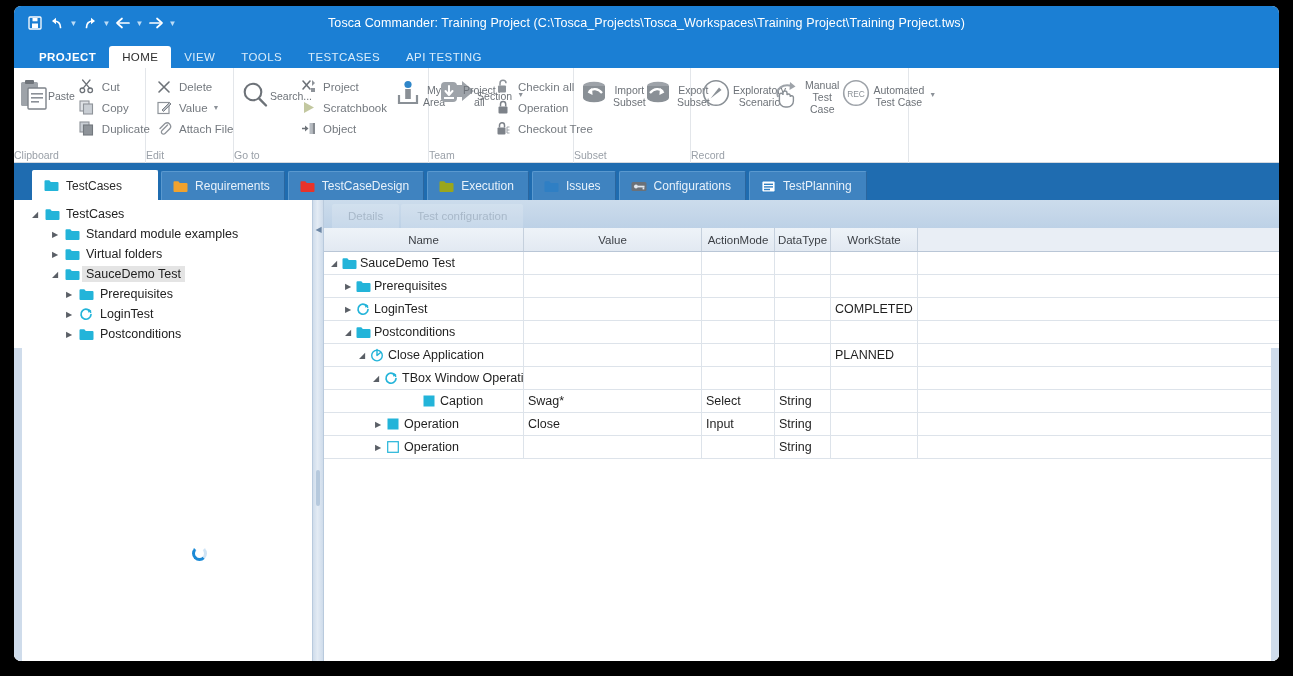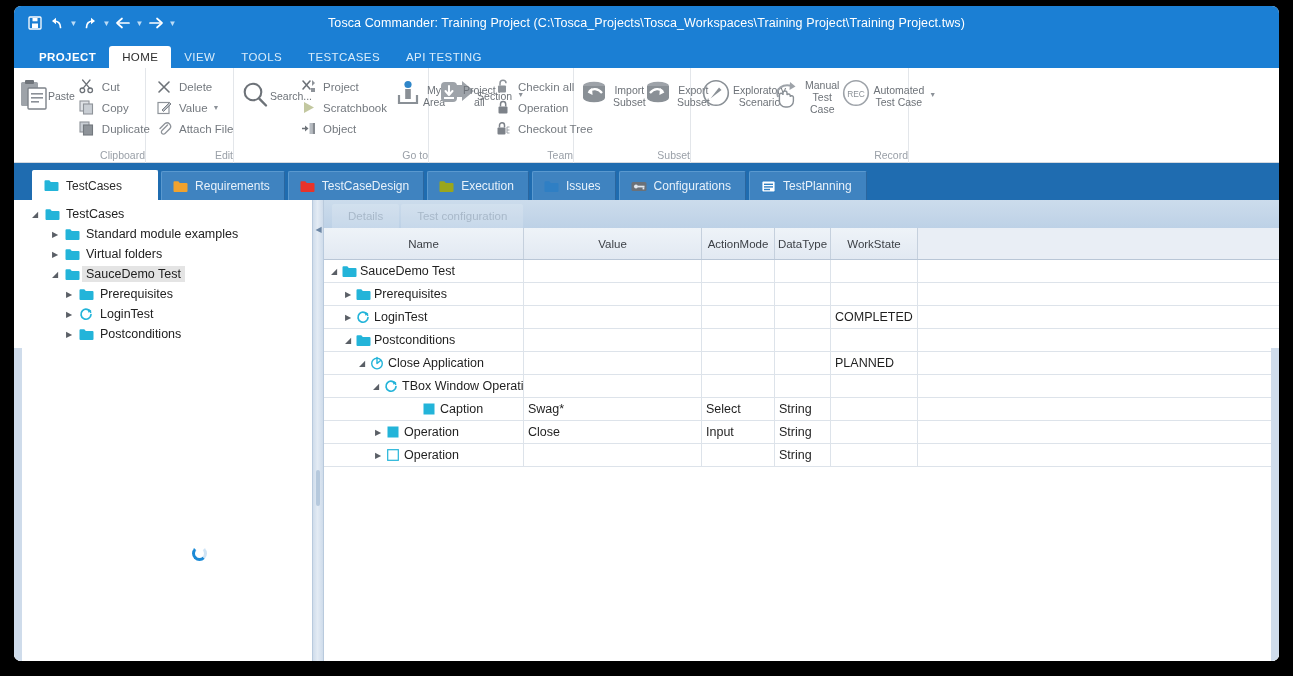--- a/index.html
+++ b/index.html
@@ -91,21 +91,21 @@
   .rgroup {
     position: relative;
     height: 95px;
     display: flex;
     flex-direction: column;
     border-right: 1px solid #e3e6ea;
   }
   .rgroup-body { flex: 1; display: flex; align-items: flex-start; padding: 5px 6px 0 6px; }
   .rgroup-label {
     height: 16px;
-    text-align: right;
+    text-align: left;
     font-size: 10.5px;
     color: #9aa0a8;
     line-height: 16px;
   }
 
   .bigbtn {
     width: 56px;
     display: flex; flex-direction: row; align-items: center;
     padding-top: 4px;
     color: #6d7278;
@@ -252,21 +252,21 @@
     color: #a8b8c9;
     background: rgba(255,255,255,0.16);
     margin-right: 2px;
     border-radius: 2px 2px 0 0;
   }
 
   
   .grid { position: relative; }
   .grid-head {
     display: flex;
-    height: 32px;
+    height: 24px;
     background: #e9eef5;
     border-bottom: 1px solid #b9c6d6;
   }
   .grid-head .hc {
     display: flex; align-items: center; justify-content: center;
     font-size: 11.5px; color: #3b3f45;
     border-right: 1px solid #c5d0dd;
     background: linear-gradient(to bottom, #eef3f8, #e2e9f2);
   }
   .grow { display: flex; height: 23px; border-bottom: 1px solid #dde3ea; }

